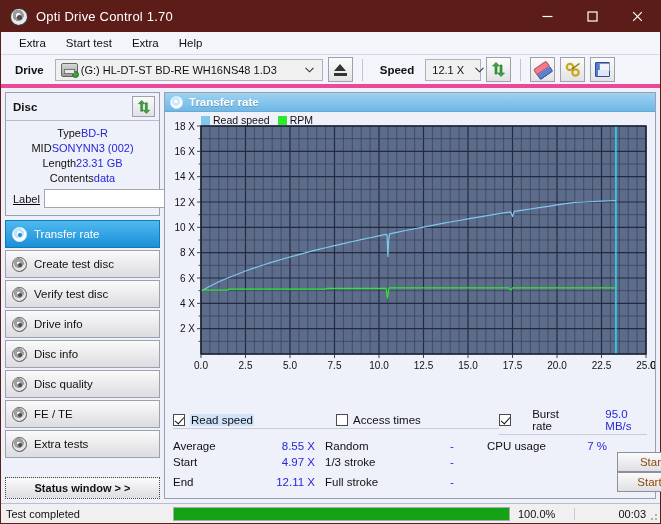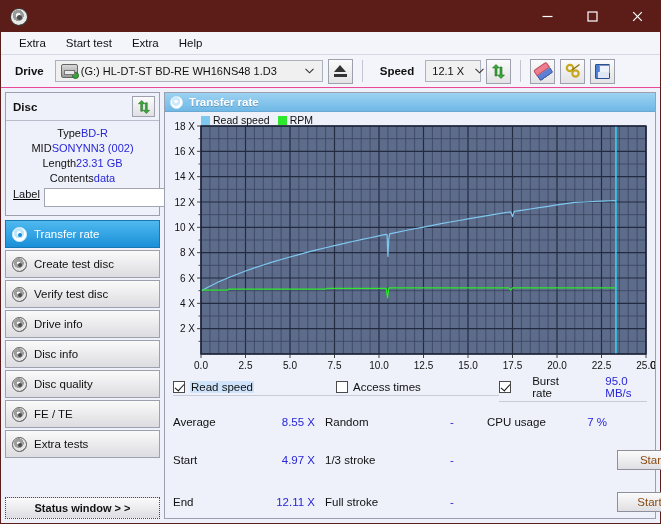--- a/index.html
+++ b/index.html
@@ -47,21 +47,21 @@
   
   .menubar {
     height:23px; background:#f4f5fb; display:flex; align-items:center;
     padding-left:8px; border-bottom:1px solid #d6d8e4;
     flex:0 0 23px;
   }
   .menubar .mi { padding:3px 10px; color:#111; font-size:11.5px; }
   
   .toolbar {
     height:33px; background:#f4f5fb; display:flex; align-items:center;
-    padding:0 6px; border-bottom:1px solid #ec4899;
+    padding:0 6px; border-bottom:4px solid #ec4899;
     flex:0 0 33px; gap:5px;
   }
   .tb-label { font-weight:bold; font-size:11.5px; color:#111; margin:0 6px 0 8px; }
   .combo {
     height:22px; background:#f0f0f0; border:1px solid #adb0bd;
     display:flex; align-items:center; padding:0 3px;
     font-size:11px; color:#111;
   }
   .combo .cb-text { padding:0 6px 0 3px; white-space:nowrap; }
   .combo .chev { margin-left:auto; padding:0 5px; color:#333; font-size:9px; }
@@ -103,21 +103,21 @@
   .disc-head .dh-title{font-weight:bold;font-size:11.5px;color:#111;}
   .icobtn{
     width:23px;height:21px;border:1px solid #9da0ad;
     background:linear-gradient(#fbfbfb,#e1e1e5);
     display:flex;align-items:center;justify-content:center;
   }
   .disc-rows{ padding:4px 7px 6px 7px; }
   .drow{ display:flex; justify-content:center; align-items:center; height:15px; font-size:11px;}
   .drow .k{color:#111;}
   .drow .v{color:#2727d8;}
-  .label-row{display:flex;align-items:flex-start;gap:4px;margin-top:3px;text-decoration:underline;}
+  .label-row{display:flex;align-items:center;gap:4px;margin-top:3px;text-decoration:underline;}
   .label-row .k{color:#111;font-size:11px;width:33px;}
   .lbl-input{flex:1;height:19px;border:1px solid #a2a5b2;background:#fff;}
   .cd-ico{
     width:16px;height:16px;border-radius:50%;
     background:radial-gradient(circle at 50% 50%, #fff 0 16%, #d9d06a 18% 40%, #f2ecaa 42% 66%, #cbc05c 68% 100%);
     border:1px solid #8a8450;
   }
   .nav { margin-top:4px; display:flex; flex-direction:column; gap:2px; }
   .nav-item{
     height:28px; display:flex; align-items:center; gap:7px; padding-left:6px;
@@ -183,22 +183,22 @@
   .cbx{width:12px;height:12px;border:1px solid #4a4a4a;background:#fff;position:relative;flex:0 0 12px;}
   .cbx.on::after{
     content:""; position:absolute;left:3px;top:0px;width:4px;height:8px;
     border:solid #111;border-width:0 1.6px 1.6px 0;transform:rotate(42deg);
   }
   .opt .hl{background:#cfe4fb;padding:0 1px;}
   .burstval{color:#2727d8;margin-left:12px;font-size:11.5px;}
   
   .stats{
     display:grid; grid-template-columns:92px 60px 92px 70px 78px 52px 1fr;
-    align-items:center; padding:3px 8px 6px 8px; row-gap:22px;
-    font-size:11.5px; flex:0 0 auto;margin-top:9px;
+    align-items:center; padding:3px 8px 6px 8px; row-gap:0;
+    font-size:11.5px; flex:0 0 auto;
   }
   .stats .k{color:#111;}
   .stats .v{color:#2727d8;text-align:right;padding-right:10px;}
   .stats .vd{color:#2727d8;text-align:center;}
   .stats .btncell{display:flex;justify-content:flex-end;}
   .startbtn{
     width:88px;height:20px;border:1px solid #8d8f9c;
     background:linear-gradient(#fbfbfb,#e0e0e4);
     color:#8a4a10;font-size:11.5px;display:flex;align-items:center;justify-content:center;
   }
@@ -214,20 +214,21 @@
   .sb-time{width:86px;text-align:right;padding-right:14px;border-left:1px solid #c9cbd4;}
   .grip{position:absolute;right:2px;bottom:2px;width:11px;height:11px;}
 </style>
 </head>
 <body>
 
 <div class="window">
 
   <div class="titlebar">
     <div class="app-icon"></div>
+    <div class="title">Opti Drive Control 1.70</div>
     <div class="spacer"></div>
     <div class="winbtn">
       <svg width="13" height="13" viewBox="0 0 13 13">
           <line x1="1.5" y1="6.5" x2="11.5" y2="6.5" stroke="#fff" stroke-width="1.2"></line>
         </svg>
     </div>
     <div class="winbtn">
       <svg width="13" height="13" viewBox="0 0 13 13">
           <rect x="2" y="2" width="9" height="9" fill="none" stroke="#fff" stroke-width="1.2"></rect>
         </svg>
@@ -568,13 +569,26 @@
         <span class="vd">-</span>
         <span></span>
         <span></span>
         <span class="btncell">
           <span class="startbtn">Start part</span>
         </span>
       </div>
     </div>
   </div>
 
+  <div class="statusbar">
+    <div class="sb-text">Test completed</div>
+    <div class="sb-progress">
+      <div class="sb-bar" id="progress-fill" style="width: 100%;"></div>
+    </div>
+    <div class="sb-pct">100.0%</div>
+    <div class="sb-time">00:03</div>
+    <svg class="grip" viewBox="0 0 11 11">
+      <circle cx="9" cy="5" r="1" fill="#9a9a9a"></circle>
+        <circle cx="5" cy="9" r="1" fill="#9a9a9a"></circle>
+        <circle cx="9" cy="9" r="1" fill="#9a9a9a"></circle>
+    </svg>
+  </div>
 </div>
 
 </body></html>

